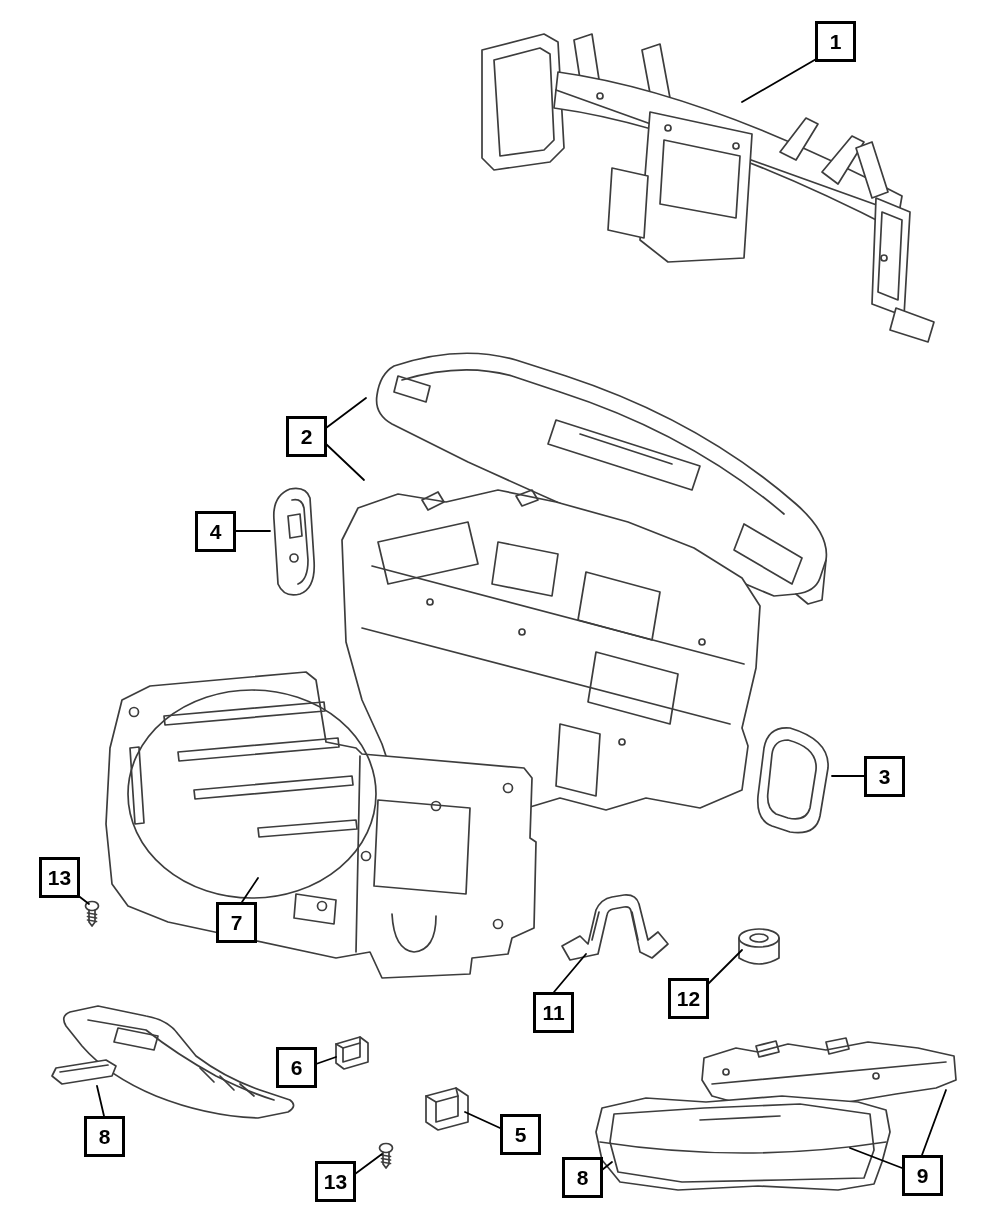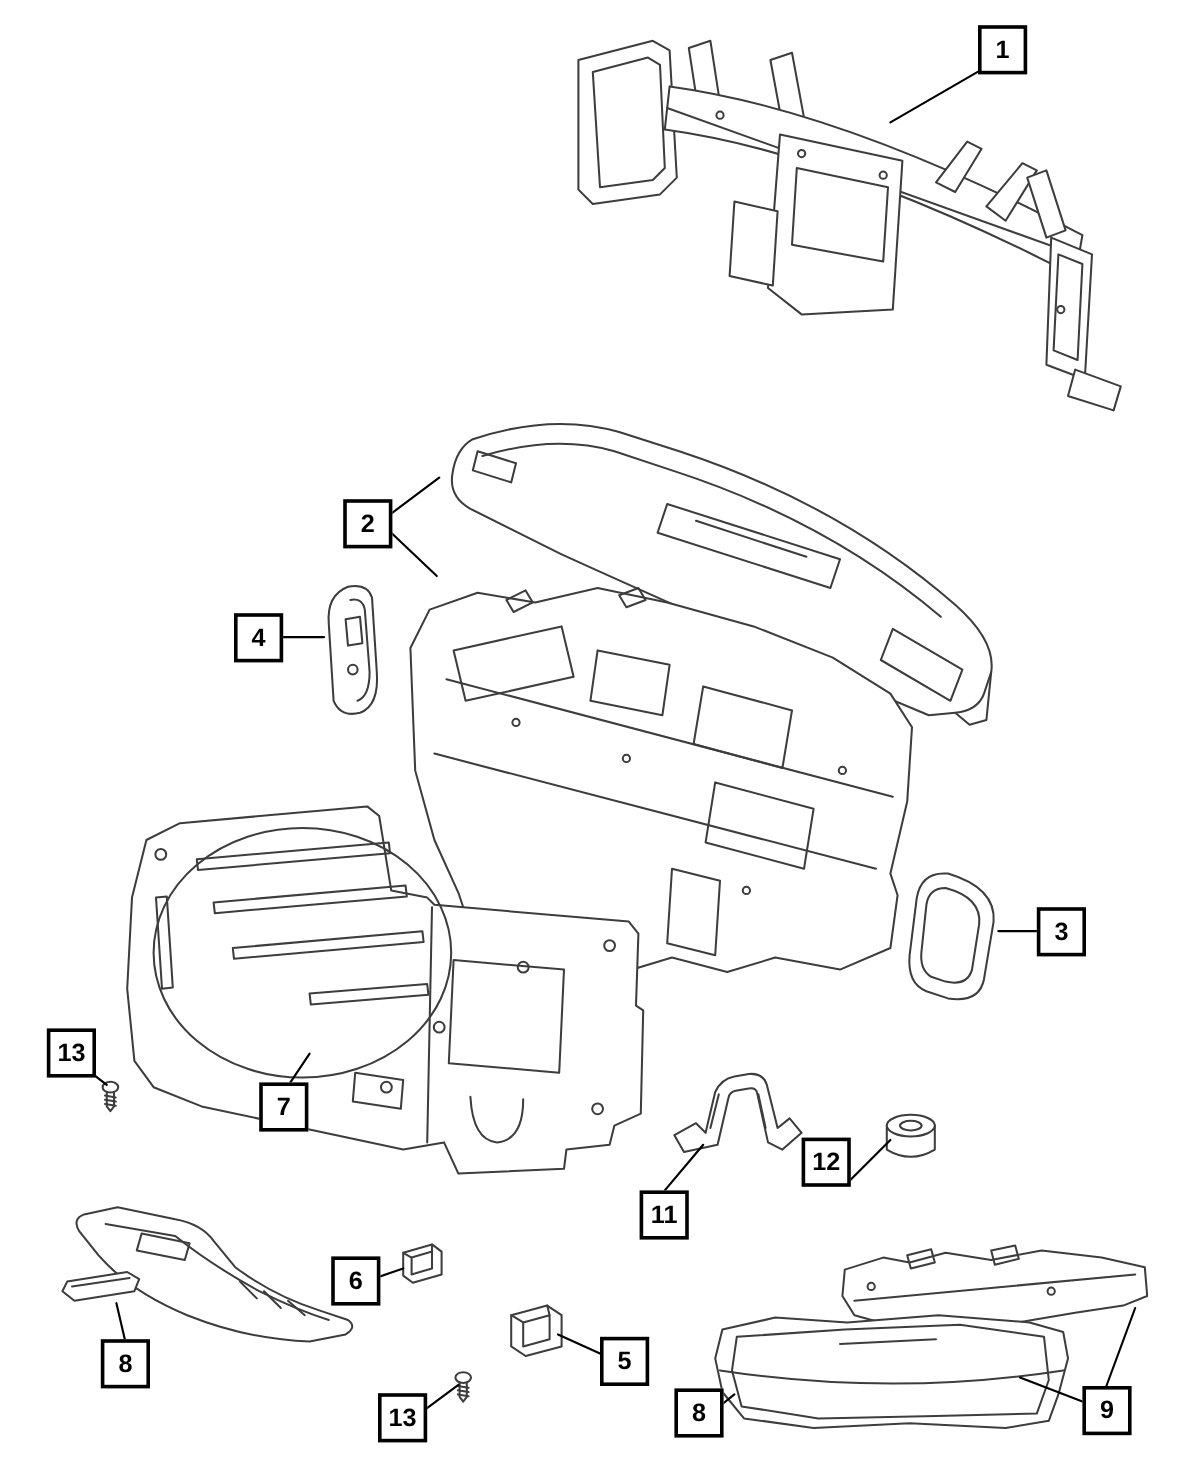--- a/index.html
+++ b/index.html
@@ -217,17 +217,17 @@
   <div class="callout" style="left:286px; top:416px;">2</div>
   <div class="callout" style="left:864px; top:756px;">3</div>
   <div class="callout" style="left:195px; top:511px;">4</div>
   <div class="callout" style="left:500px; top:1114px;">5</div>
   <div class="callout" style="left:276px; top:1047px;">6</div>
   <div class="callout" style="left:216px; top:902px;">7</div>
   <div class="callout" style="left:84px;  top:1116px;">8</div>
   <div class="callout" style="left:902px; top:1155px;">9</div>
   <div class="callout" style="left:562px; top:1157px;">8</div>
   <div class="callout" style="left:533px; top:992px;">11</div>
-  <div class="callout" style="left:668px; top:948px;">12</div>
+  <div class="callout" style="left:668px; top:978px;">12</div>
   <div class="callout" style="left:39px;  top:857px;">13</div>
   <div class="callout" style="left:315px; top:1161px;">13</div>
 
 </div>
 
 </body></html>

